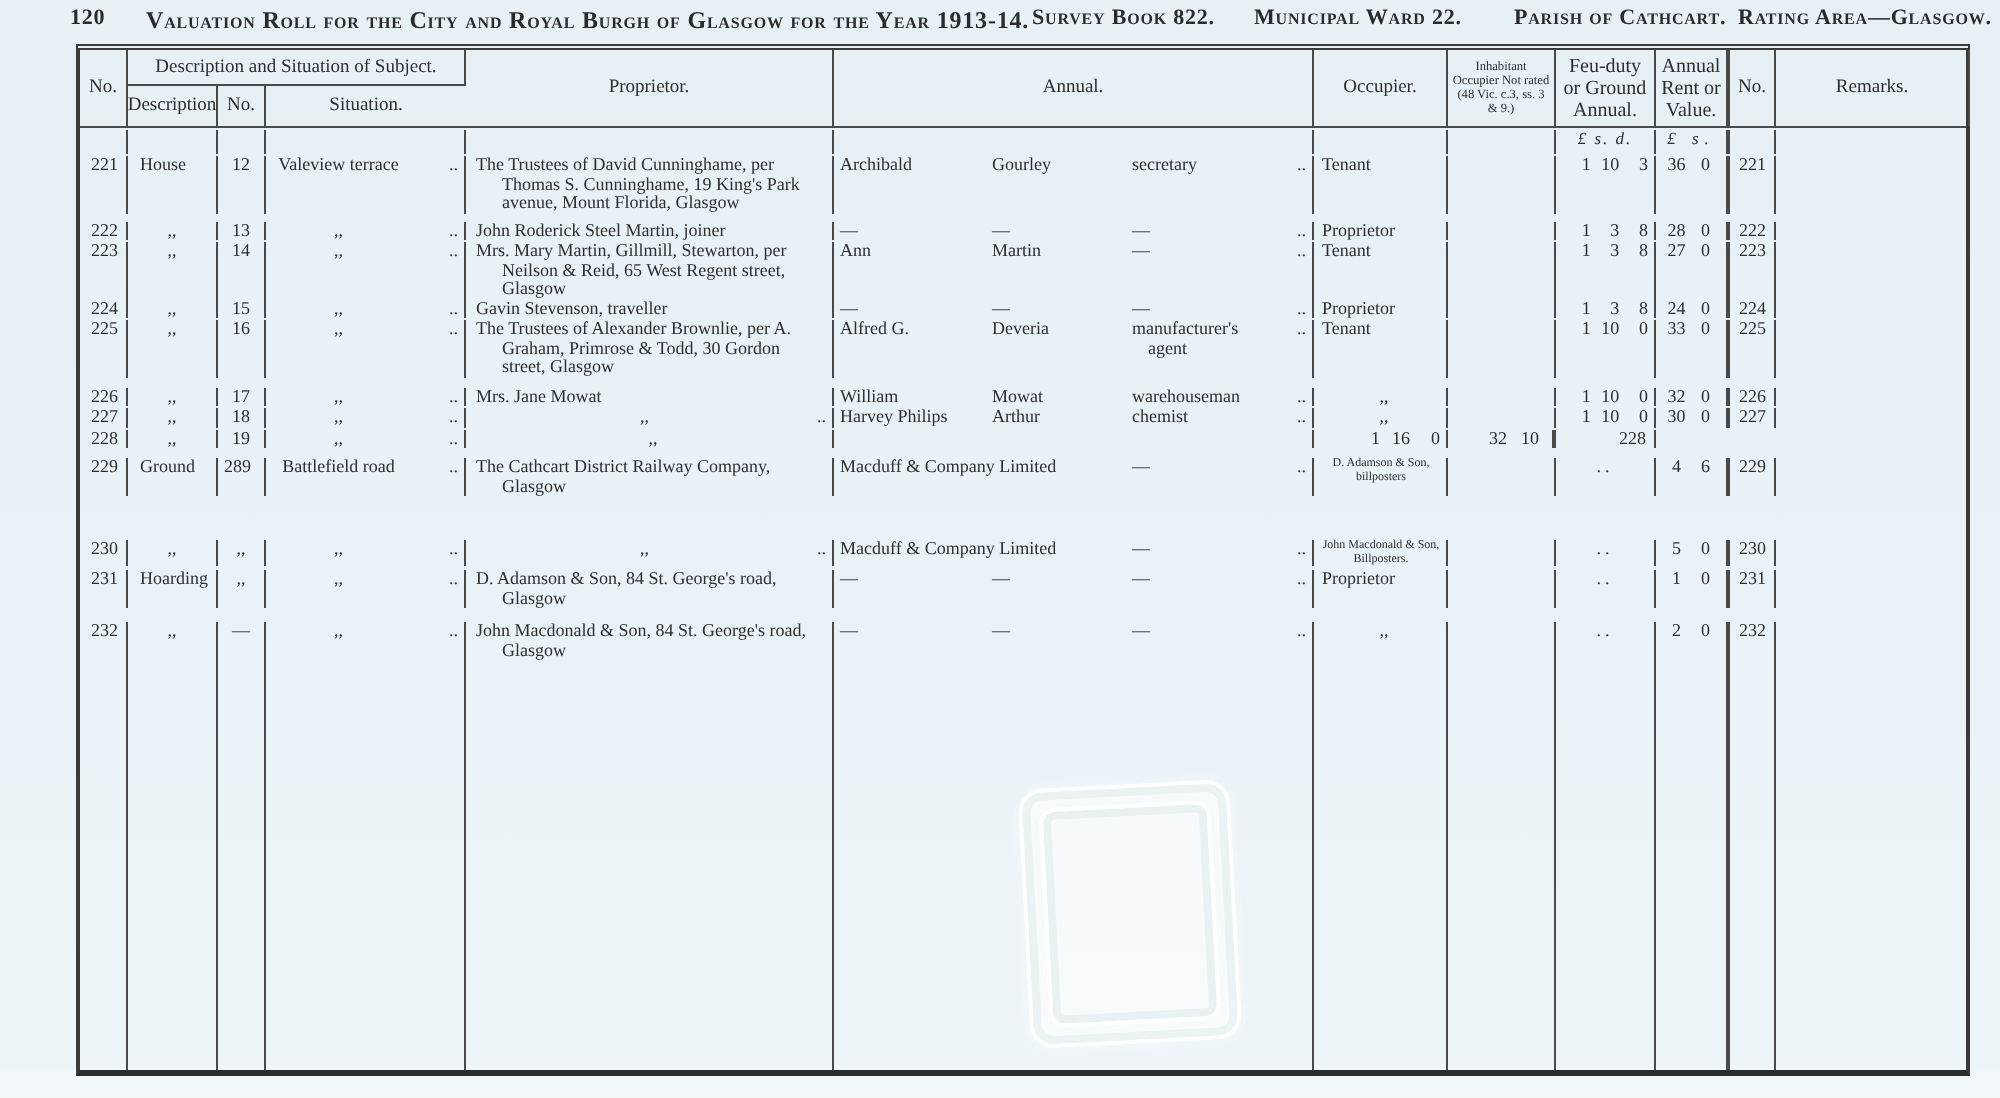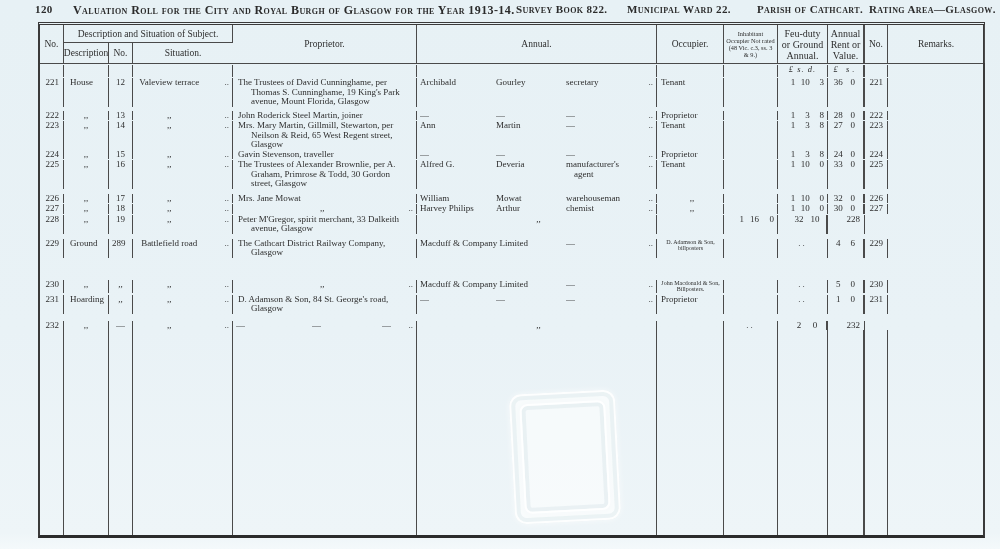--- a/index.html
+++ b/index.html
@@ -364,23 +364,20 @@
         <div class="c-rem"></div>
       </div>
       <div class="trow cols">
         <div class="c-no">228</div>
         <div class="c-desc ditto">,,</div>
         <div class="c-num">19</div>
         <div class="c-sit">
           <span class="sit-text">,,</span>
           <span class="dots">..</span>
         </div>
-        <div class="c-prop">
-          <span class="prop-wrap" style="display: block;">Peter M'Gregor, spirit merchant, 33 Dalkeith avenue, Glasgow</span>
-        </div>
         <div class="c-occ ditto">,,</div>
         <div class="c-inh"></div>
         <div class="c-feu">
           <span class="p">1</span>
           <span class="p">16</span>
           <span class="p">0</span>
         </div>
         <div class="c-rent">
           <span class="p">32</span>
           <span class="p">10</span>
@@ -476,20 +473,23 @@
         <div class="c-no2">231</div>
         <div class="c-rem"></div>
       </div>
       <div class="trow cols">
         <div class="c-no">232</div>
         <div class="c-desc ditto">,,</div>
         <div class="c-num">—</div>
         <div class="c-sit">
           <span class="sit-text">,,</span>
           <span class="dots">..</span>
+        </div>
+        <div class="c-prop">
+          <span class="prop-wrap" style="display: block;">John Macdonald &amp; Son, 84 St. George's road, Glasgow</span>
         </div>
         <div class="c-ten">
           <span class="t1">—</span>
           <span class="t2">—</span>
           <span class="t3">—</span>
           <span class="tdots">..</span>
         </div>
         <div class="c-occ ditto">,,</div>
         <div class="c-inh"></div>
         <div class="c-feu">

